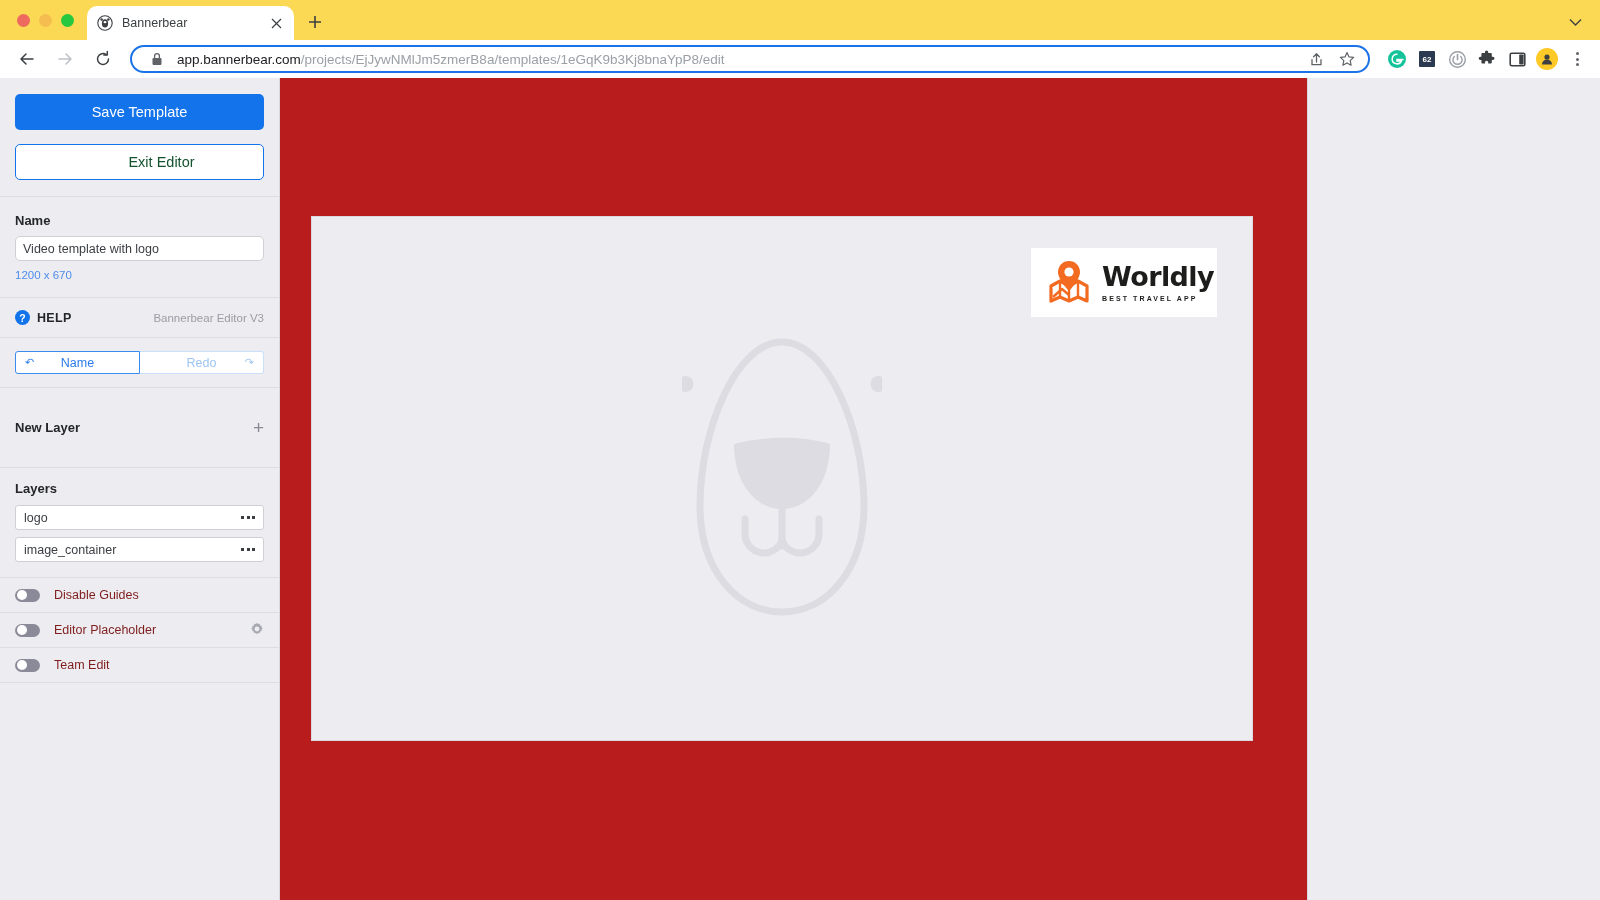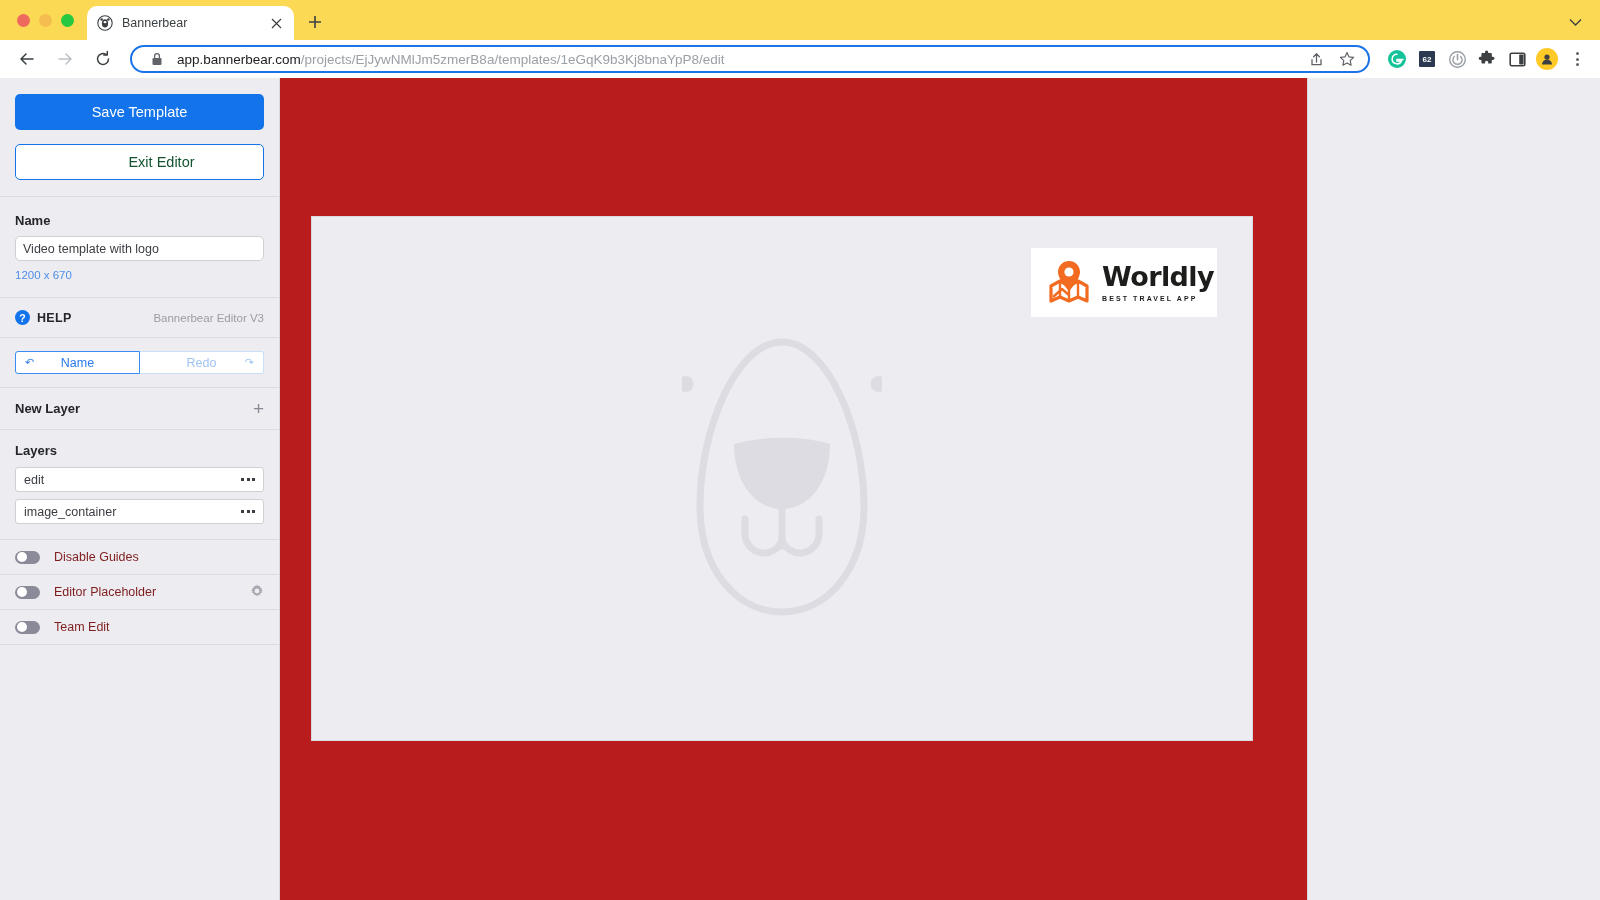--- a/index.html
+++ b/index.html
@@ -191,21 +191,21 @@
   }
   .redo-btn {
     border: 1px solid #C9DFFA; border-left: none; border-radius: 0 3px 3px 0;
     color: #9EC4F2;
   }
   .undo-btn .ar { position: absolute; left: 9px; font-size: 11px; }
   .redo-btn .ar { position: absolute; right: 9px; font-size: 11px; }
 
   .newlayer-row {
     display: flex; align-items: center;
-    padding: 11px 15px;
+    padding: 30px 15px;
     border-top: 1px solid #DCDCE2;
     border-bottom: 1px solid #DCDCE2;
   }
   .newlayer-text { font-size: 13px; font-weight: bold; color: #24262B; }
   .plus-icon { margin-left: auto; font-size: 19px; color: #8A8A95; font-weight: 300; line-height: 1; }
 
   .layers-wrap { padding: 13px 15px 15px 15px; border-bottom: 1px solid #DCDCE2; }
   .layers-title { font-size: 13px; font-weight: bold; color: #24262B; margin-bottom: 9px; }
   .layer-row {
     display: flex; align-items: center;
@@ -446,21 +446,21 @@
       </div>
 
       <div class="newlayer-row">
         <span class="newlayer-text">New Layer</span>
         <span class="plus-icon">+</span>
       </div>
 
       <div class="layers-wrap">
         <div class="layers-title">Layers</div>
         <div class="layer-row">
-          <span class="layer-name">edit</span>
+          <span class="layer-name">logo</span>
           <span class="layer-dots">
               <i></i>
               <i></i>
               <i></i>
             </span>
         </div>
         <div class="layer-row">
           <span class="layer-name">image_container</span>
           <span class="layer-dots">
               <i></i>

